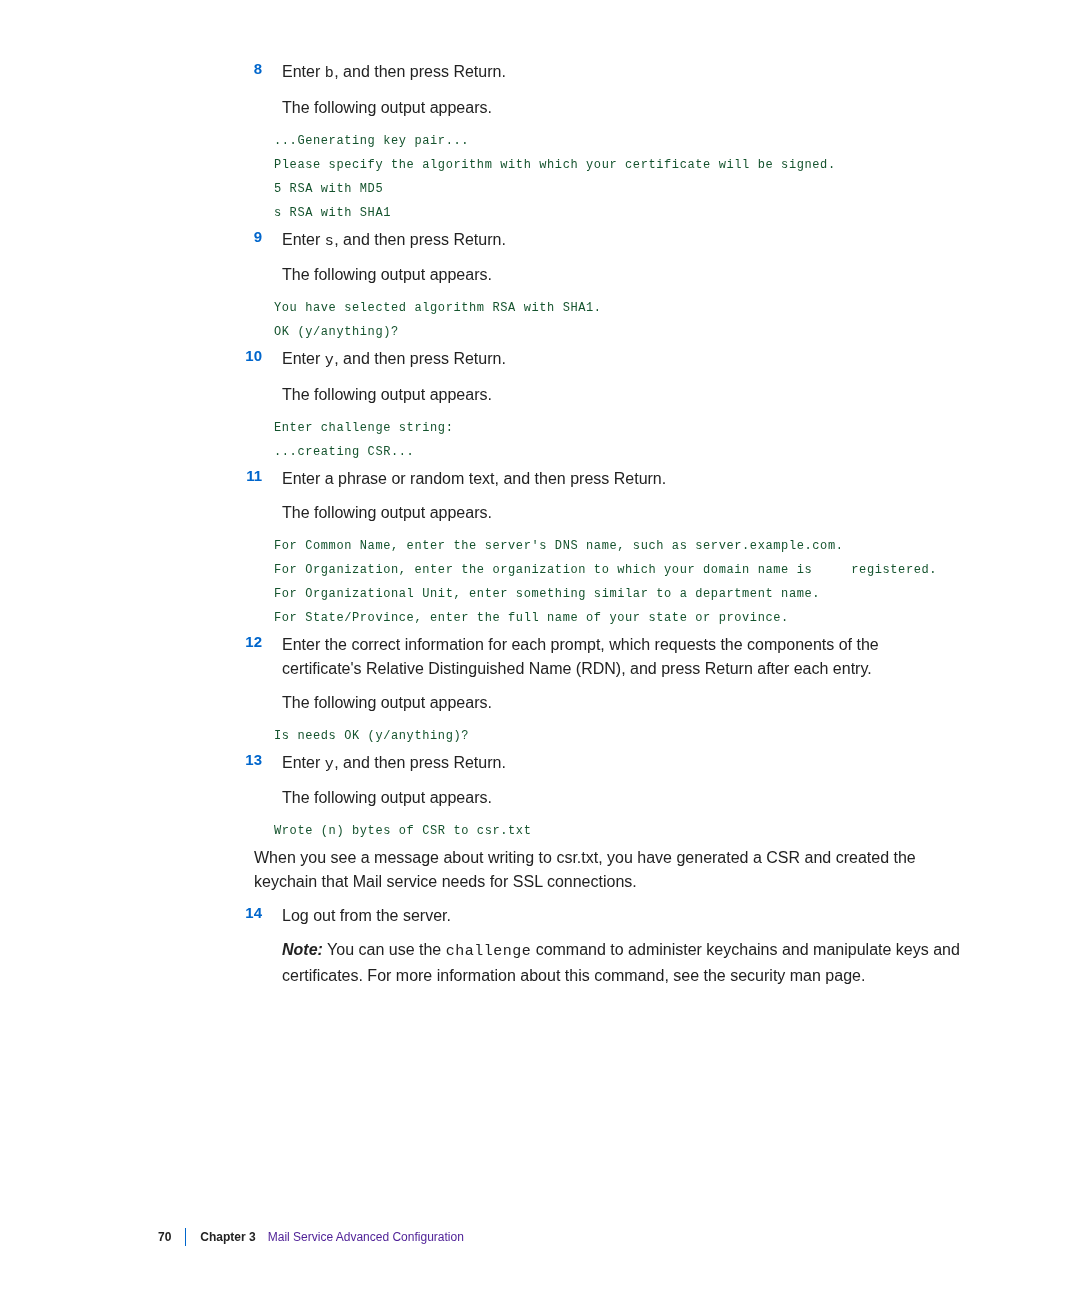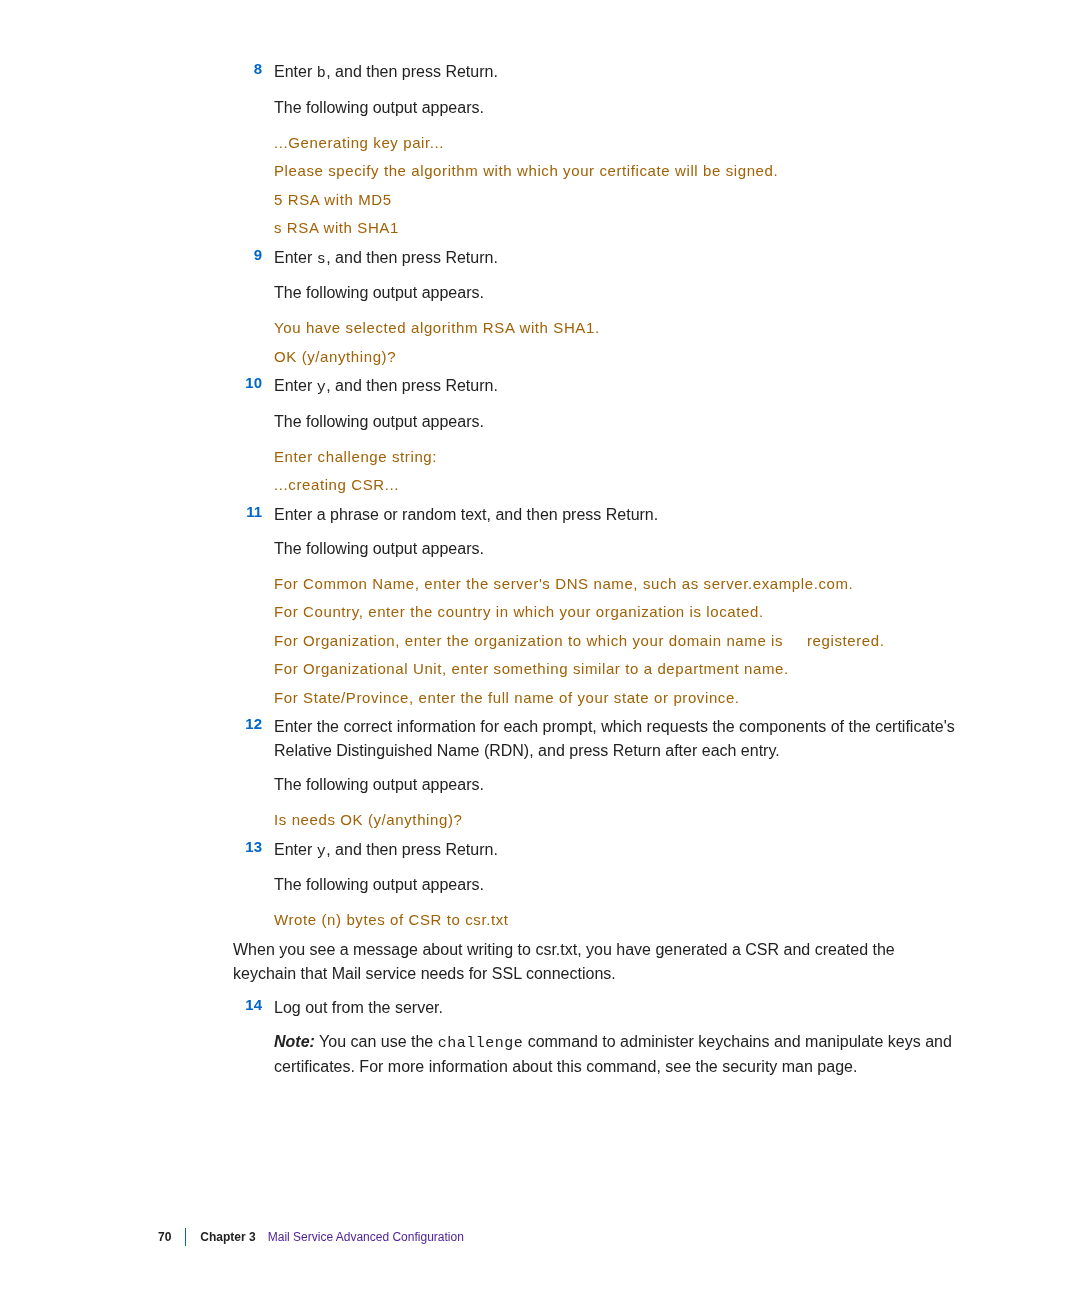--- a/index.html
+++ b/index.html
@@ -27,41 +27,41 @@
       font-weight: bold;
       color: #0066cc;
       flex-shrink: 0;
       font-size: 15px;
     }
     .step-text {
       flex: 1;
       line-height: 1.5;
     }
     .step-text p {
-      margin: 0 0 10px 0;
+      margin: 0 0 10px 8px;
     }
     .mono {
       font-family: "Courier New", Courier, monospace;
       font-size: 15px;
       letter-spacing: 0.5px;
     }
     .code-block {
       margin-left: 116px;
       margin-bottom: 4px;
     }
     .code-block p {
-      font-family: Liberation Sans, sans-serif;
-      font-size: 15px;
+      font-family: Liberation Mono, monospace;
+      font-size: 12px;
       margin: 0 0 6px 0;
       letter-spacing: 0.6px;
-      color: #a16207;
+      color: #14532d;
       line-height: 1.5;
     }
     .indented {
-      margin-left: 75px;
+      margin-left: 96px;
       margin-bottom: 10px;
     }
     .indented p {
       margin: 0 0 10px 0;
       line-height: 1.5;
     }
     .footer {
       position: absolute;
       bottom: 50px;
       left: 158px;
@@ -135,21 +135,20 @@
 
   <div class="step">
     <div class="step-num">11</div>
     <div class="step-text">
       <p>Enter a phrase or random text, and then press Return.</p>
       <p>The following output appears.</p>
     </div>
   </div>
   <div class="code-block">
     <p>For Common Name, enter the server's DNS name, such as server.example.com.</p>
-    <p>For Country, enter the country in which your organization is located.</p>
     <p style="white-space: pre-wrap;">For Organization, enter the organization to which your domain name is&nbsp;&nbsp;&nbsp;&nbsp;&nbsp;registered.</p>
     <p>For Organizational Unit, enter something similar to a department name.</p>
     <p>For State/Province, enter the full name of your state or province.</p>
   </div>
 
   <div class="step">
     <div class="step-num">12</div>
     <div class="step-text">
       <p>Enter the correct information for each prompt, which requests the components of the certificate's Relative Distinguished Name (RDN), and press Return after each entry.</p>
       <p>The following output appears.</p>

